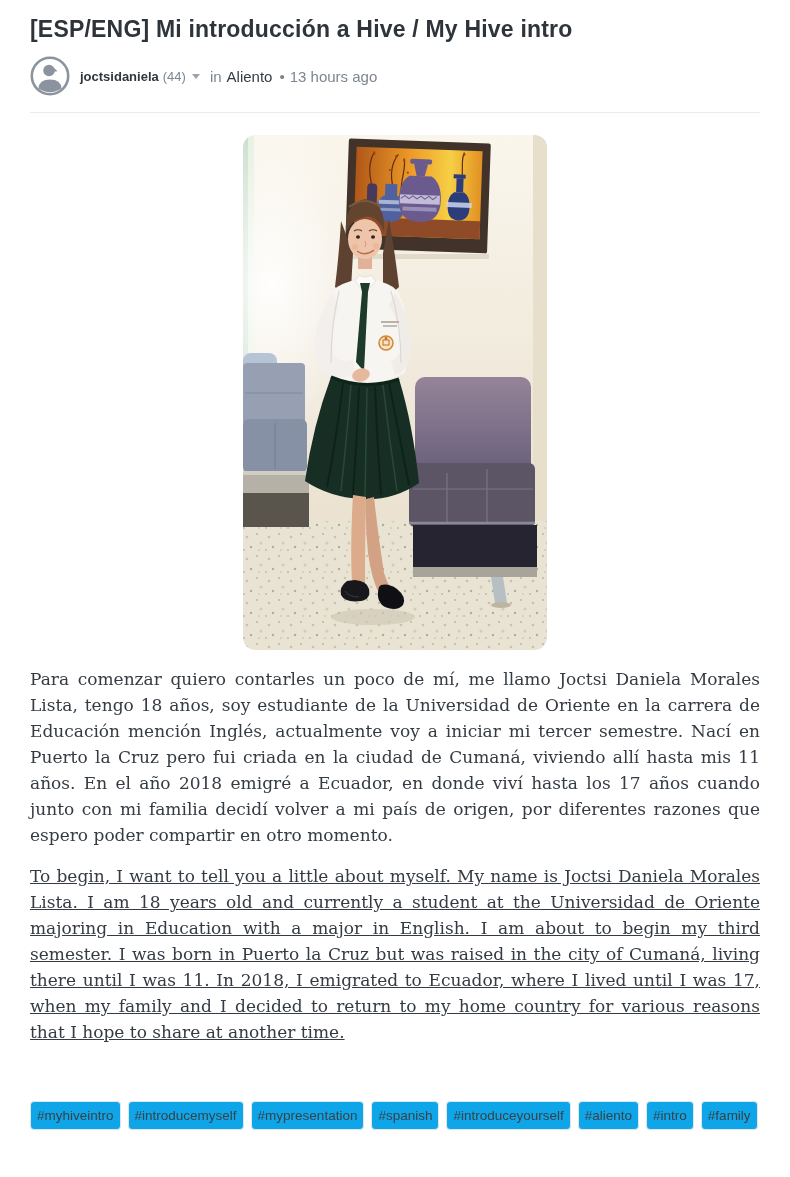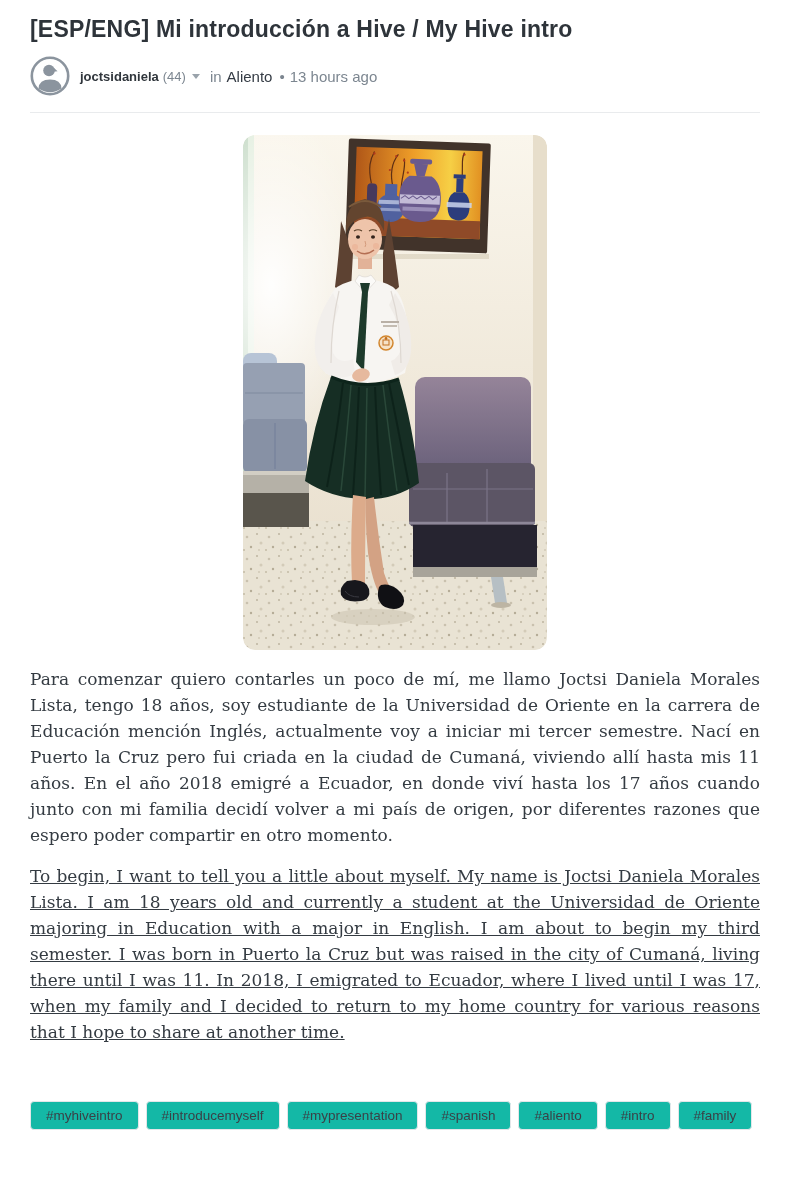--- a/index.html
+++ b/index.html
@@ -23,21 +23,21 @@
 
   .head-divider { border:none; border-top:1px solid #e9ebed; margin-top:16px; }
 
   figure.post-photo { width:304px; margin:22px auto 0 auto; border-radius:12px; overflow:hidden; line-height:0; }
 
   .body-text { margin-top:16px; font-family:"DejaVu Serif", serif; font-size:17px;
                line-height:26px; color:#343b42; text-align:justify; }
   .body-text + .body-text { margin-top:15px;text-decoration:underline; }
 
   .tags { margin-top:56px; display:flex; flex-wrap:wrap; gap:8px 7px; }
-  .tag-pill { display:inline-block; padding:5px 15px; background:#14b8a6; border:1px solid #e3e6e9;
+  .tag-pill { display:inline-block; padding:5px 6px; background:#0ea5e9; border:1px solid #e3e6e9;
               border-radius:4px; font-size:13.5px; color:#3a4147; line-height:17px; cursor:pointer; }
 </style>
 </head>
 <body>
 
 <div class="page">
 
   <h1 class="post-title">[ESP/ENG] Mi introducción a Hive / My Hive intro</h1>
 
   <div class="author-row">
@@ -213,18 +213,19 @@
   </figure>
 
   <p class="body-text">Para comenzar quiero contarles un poco de mí, me llamo Joctsi Daniela Morales Lista, tengo 18 años, soy estudiante de la Universidad de Oriente en la carrera de Educación mención Inglés, actualmente voy a iniciar mi tercer semestre. Nací en Puerto la Cruz pero fui criada en la ciudad de Cumaná, viviendo allí hasta mis 11 años. En el año 2018 emigré a Ecuador, en donde viví hasta los 17 años cuando junto con mi familia decidí volver a mi país de origen, por diferentes razones que espero poder compartir en otro momento.</p>
   <p class="body-text">To begin, I want to tell you a little about myself. My name is Joctsi Daniela Morales Lista. I am 18 years old and currently a student at the Universidad de Oriente majoring in Education with a major in English. I am about to begin my third semester. I was born in Puerto la Cruz but was raised in the city of Cumaná, living there until I was 11. In 2018, I emigrated to Ecuador, where I lived until I was 17, when my family and I decided to return to my home country for various reasons that I hope to share at another time.</p>
 
   <div class="tags">
     <span class="tag-pill">#myhiveintro</span>
     <span class="tag-pill">#introducemyself</span>
     <span class="tag-pill">#mypresentation</span>
     <span class="tag-pill">#spanish</span>
+    <span class="tag-pill">#introduceyourself</span>
     <span class="tag-pill">#aliento</span>
     <span class="tag-pill">#intro</span>
     <span class="tag-pill">#family</span>
   </div>
 
 </div>
 
 </body></html>

